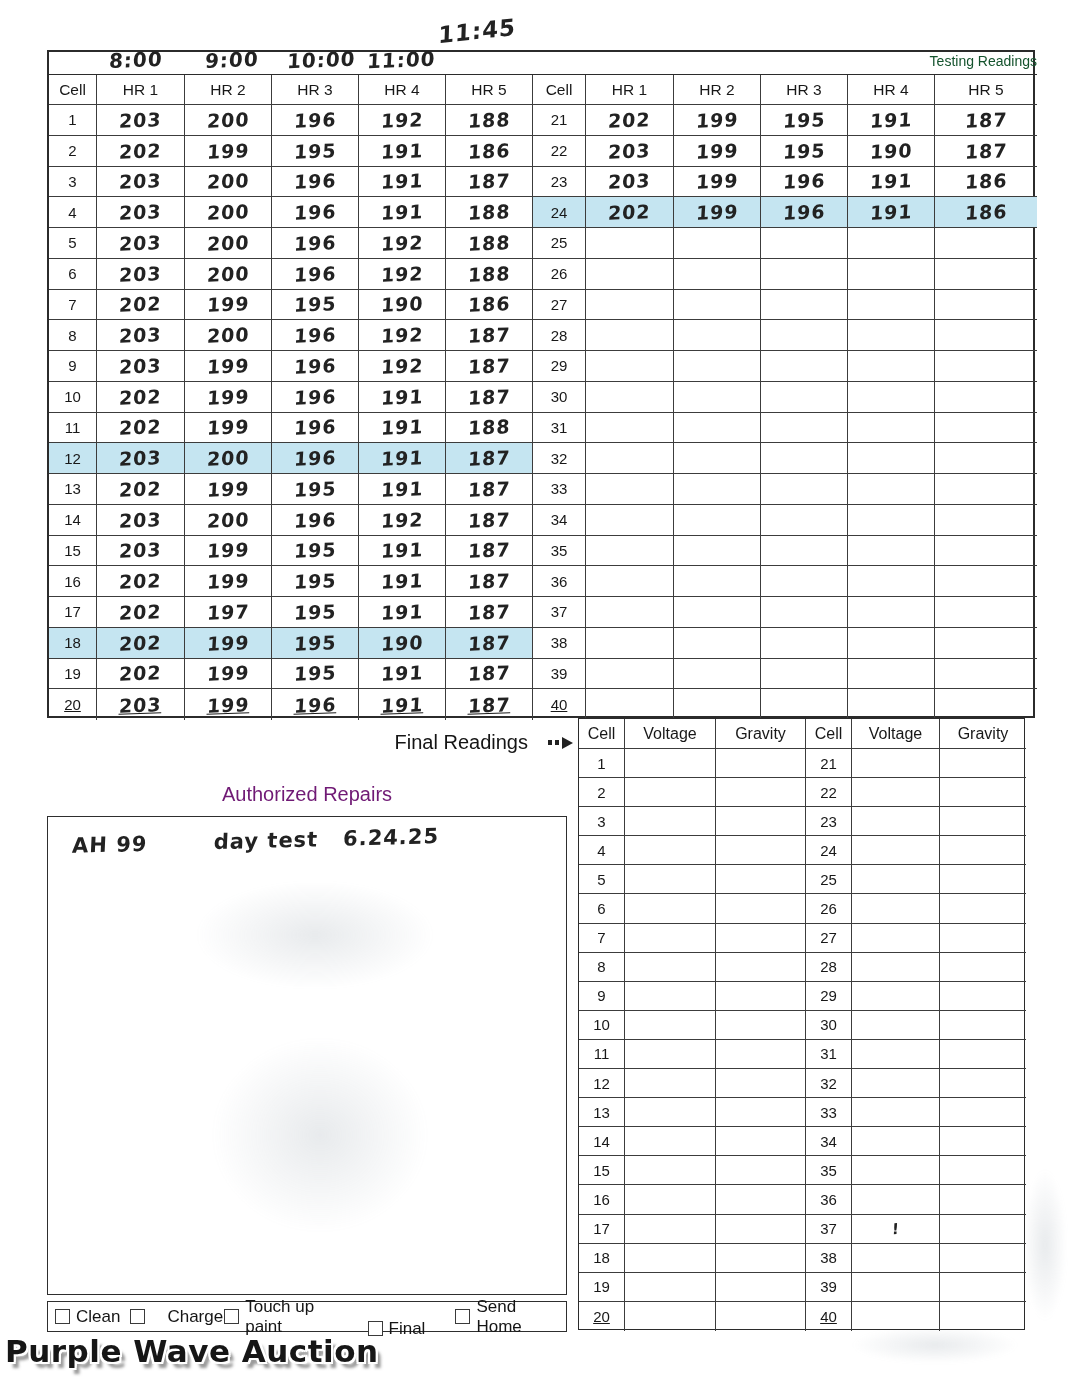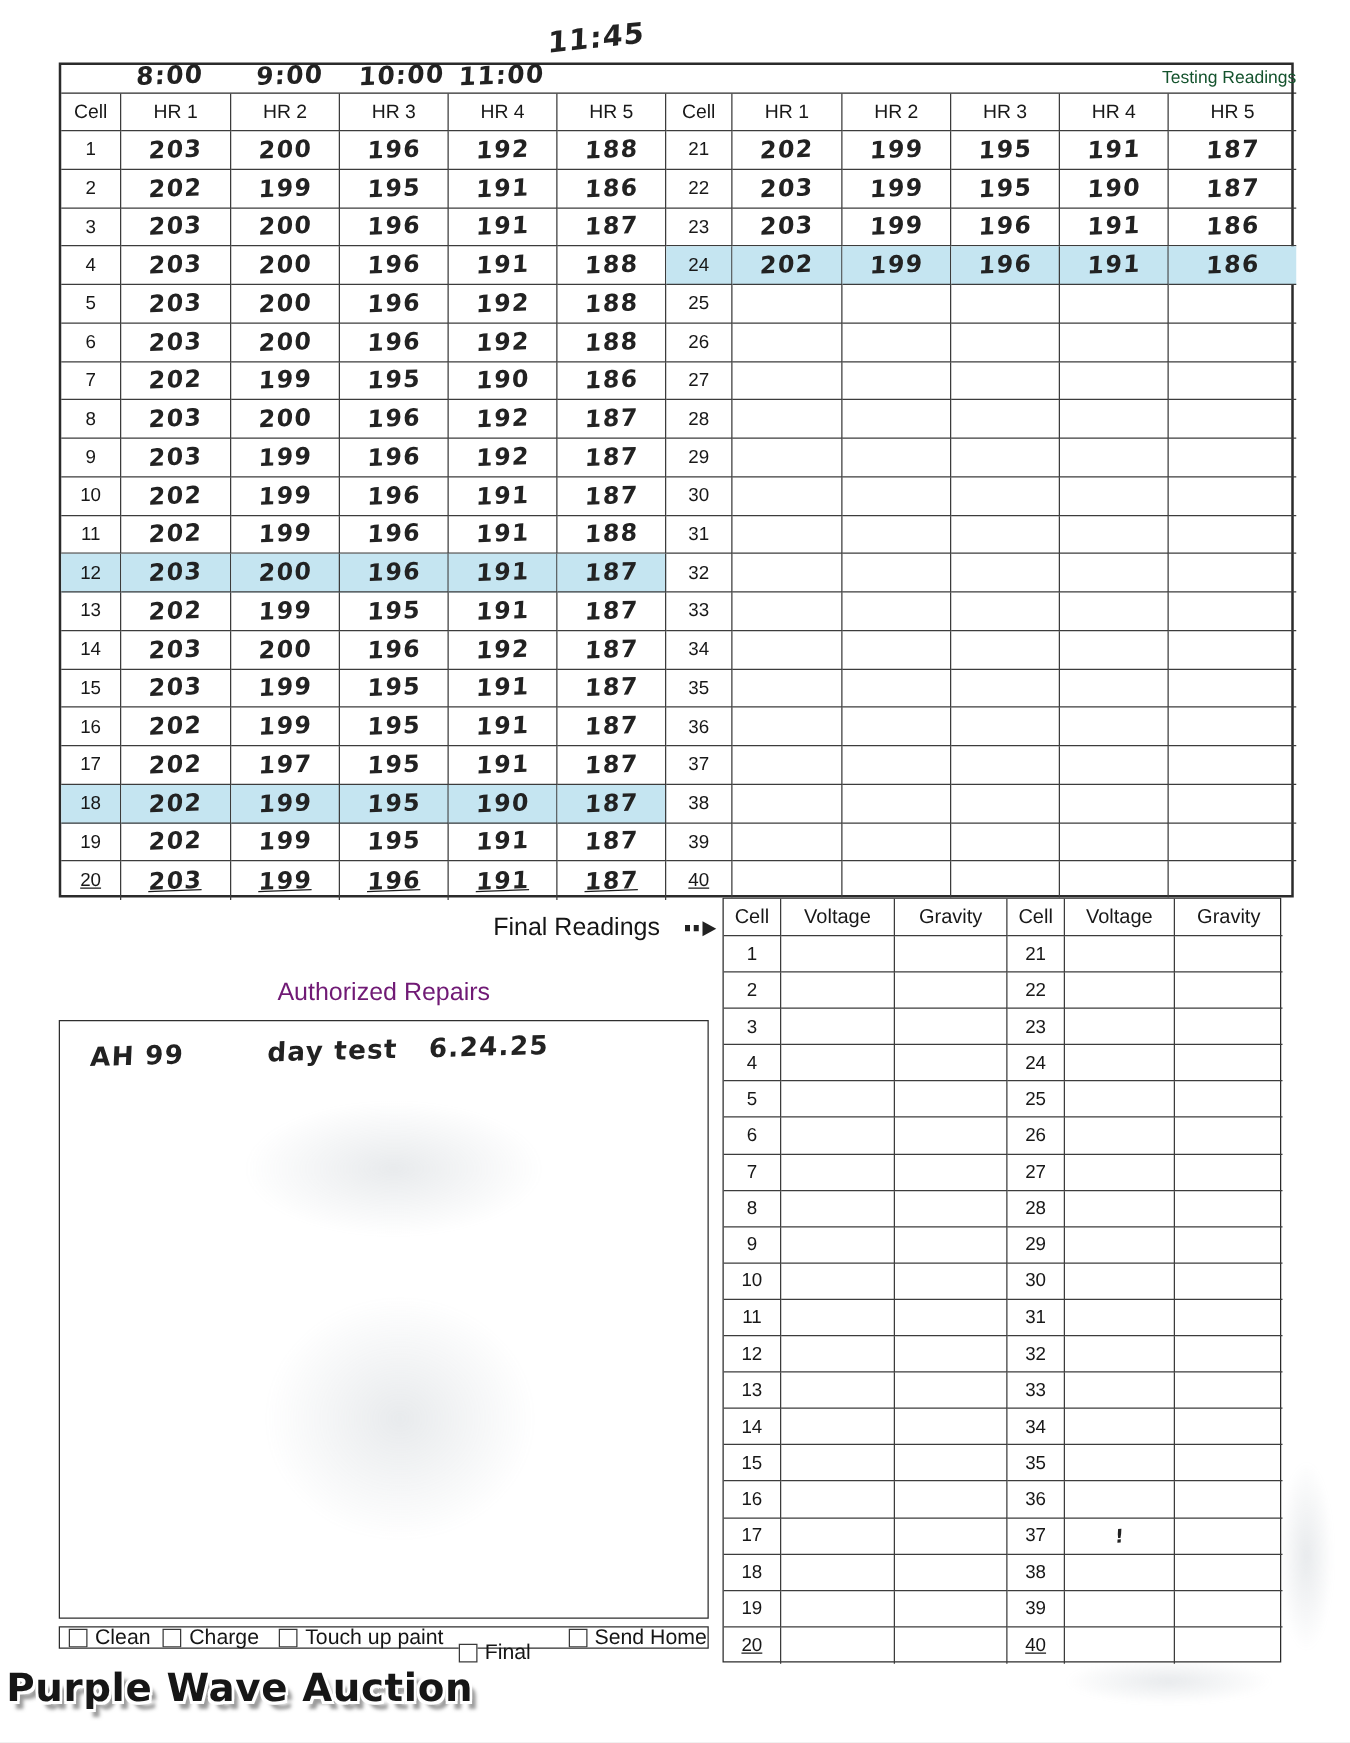--- a/index.html
+++ b/index.html
@@ -95,32 +95,32 @@
     position:absolute; left:47px; top:816px; width:520px; height:479px;
     border:1.6px solid #2e2e2e; background:transparent;
   }
   .repairs-note {
     position:absolute; left:24px; top:12px;
     font-size:21px; white-space:pre;
     transform: rotate(-1.5deg) skewX(-4deg);
   }
   
   .checkbox-strip {
-    position:absolute; left:47px; top:1301px; width:520px; height:18px;
+    position:absolute; left:47px; top:1301px; width:520px; height:31px;
     border:1.6px solid #2e2e2e;
     display:flex; align-items:center; padding-left:7px;
   }
   .cb-item { display:flex; align-items:center; }
   .cb-item .box {
     width:15px; height:15px; border:1.8px solid #3a3a3a; background:#fff;
     margin-right:6px; flex:none;
   }
   .cb-item .lbl { font-size:17px; color:#151515; }
   .cb-item:nth-child(1) { margin-right:10px; }
-  .cb-item:nth-child(2) { margin-right:16px; }
+  .cb-item:nth-child(2) { margin-right:1px;gap:16px; }
   .cb-item:nth-child(3) { margin-right:12px; }
   .cb-item:nth-child(4) { margin-right:30px;margin-top:24px; }
   
   .time-note {
     position:absolute; left:438px; top:18px; font-size:23px;
     transform: rotate(-6deg) skewX(-8deg);
   }
   .watermark {
     position:absolute; left:5px; top:1333px;
     font-family:"DejaVu Sans", sans-serif;

